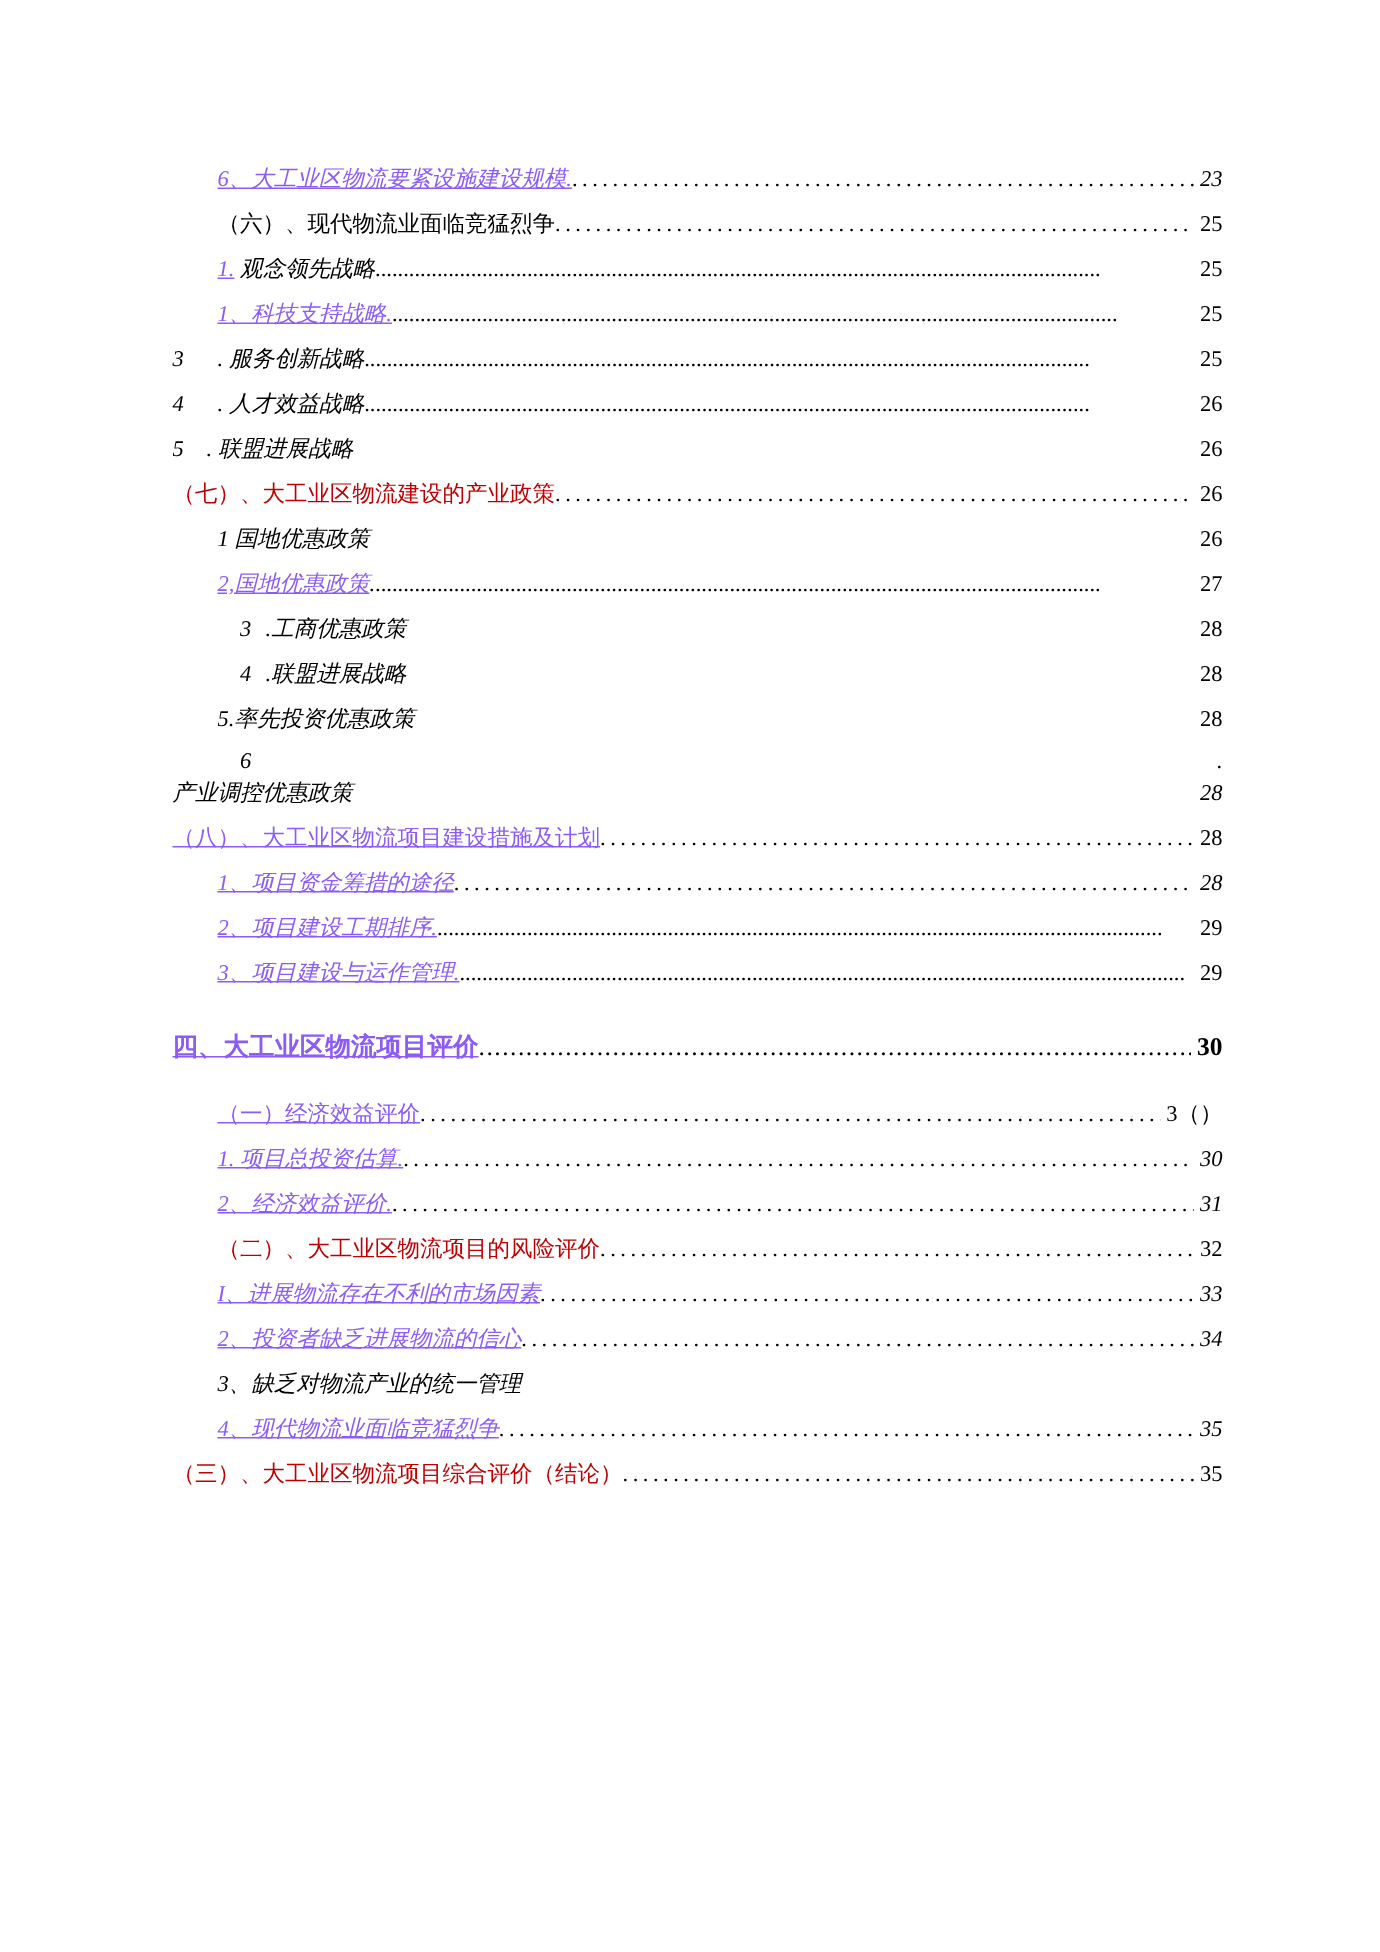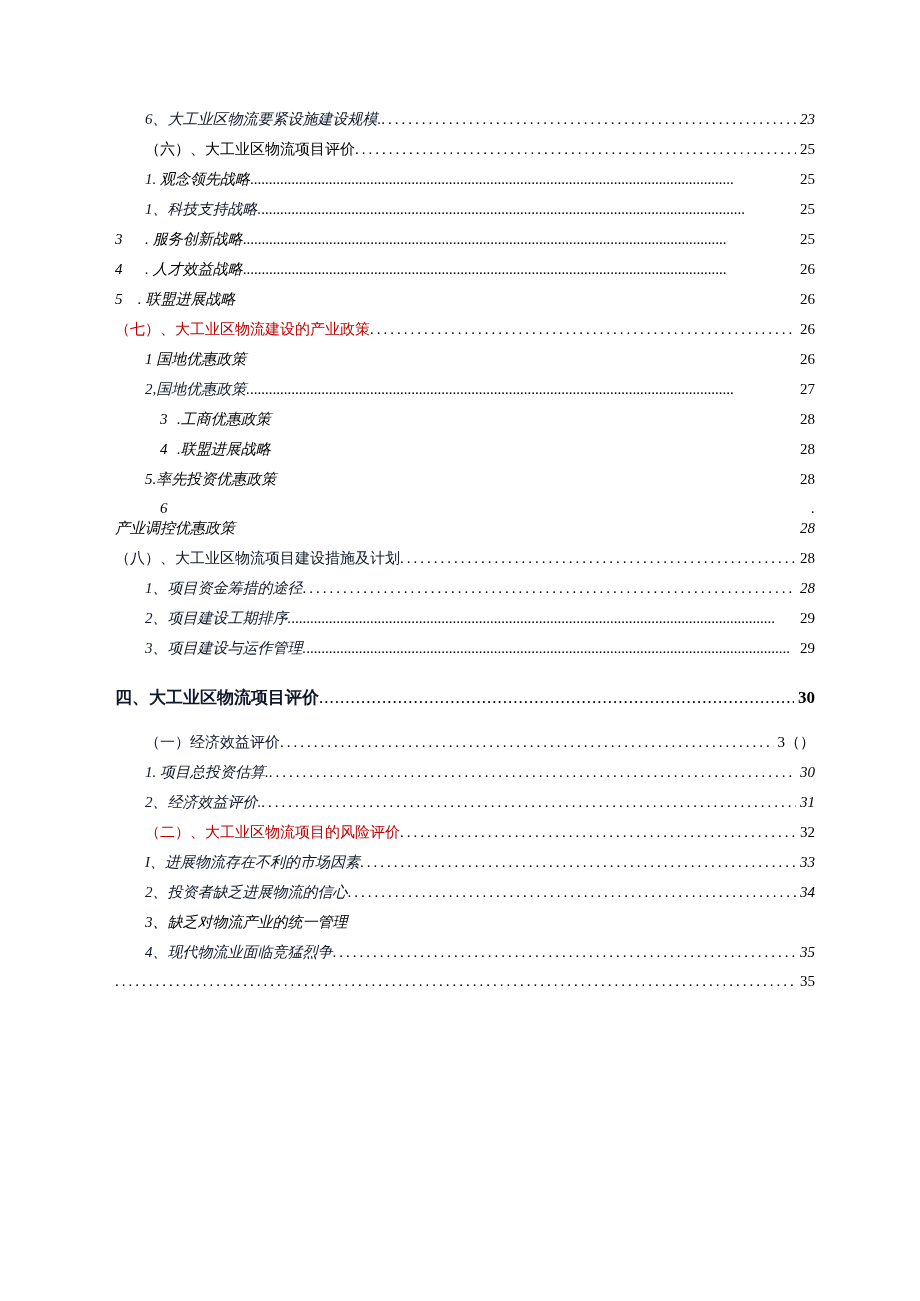--- a/index.html
+++ b/index.html
@@ -24,21 +24,21 @@
     overflow: hidden;
     letter-spacing: 2px;
     color: #000;
   }
   .leader.sp3 { letter-spacing: 3px; }
   .leader.sp1 { letter-spacing: 1px; }
   .leader.sp0 { letter-spacing: 0; }
   .leader.blank { visibility: hidden; }
   .leader::before { content: "................................................................................................................................."; }
   .page-num { flex: 0 0 auto; text-align: center; padding-left: 4px; }
-  .link { color: #0f172a; }
+  .link { color: #8b5cf6; text-decoration: underline; }
   .link-red { color: #c00000; }
   .red { color: #c00000; }
   .italic { font-style: italic; }
   .bold { font-weight: bold; }
   .ind1 { padding-left: 30px; }
   .ind2 { padding-left: 45px; }
   .num-out { padding-left: 0; }
   .num-out .num { display: inline-block; width: 30px; font-style: italic; }
   .num-out .punct { font-style: italic; margin-right: 4px; }
   .section-heading { margin-top: 28px; margin-bottom: 24px; font-size: 17px; }
@@ -47,21 +47,21 @@
 </head>
 <body>
 
 <div id="root">
     <div class="toc-line ind1">
       <span class="toc-title italic link">6、大工业区物流要紧设施建设规模.</span>
       <span class="leader sp3"></span>
       <span class="page-num italic">23</span>
     </div>
     <div class="toc-line ind1">
-      <span class="toc-title">（六）、大工业区物流项目评价</span>
+      <span class="toc-title">（六）、现代物流业面临竞猛烈争</span>
       <span class="leader sp3"></span>
       <span class="page-num">25</span>
     </div>
     <div class="toc-line ind1">
       <span class="toc-title italic"><span class="link">1.</span><span> 观念领先战略</span></span>
       <span class="leader sp0"></span>
       <span class="page-num">25</span>
     </div>
     <div class="toc-line ind1">
       <span class="toc-title italic link">1、科技支持战略.</span>
@@ -190,16 +190,17 @@
     </div>
     <div class="toc-line ind1">
       <span class="toc-title italic">3、缺乏对物流产业的统一管理</span>
     </div>
     <div class="toc-line ind1">
       <span class="toc-title italic link">4、现代物流业面临竞猛烈争</span>
       <span class="leader sp3"></span>
       <span class="page-num italic">35</span>
     </div>
     <div class="toc-line">
+      <span class="toc-title red">（三）、大工业区物流项目综合评价（结论）</span>
       <span class="leader sp3"></span>
       <span class="page-num">35</span>
     </div>
   </div>
 
 </body></html>

